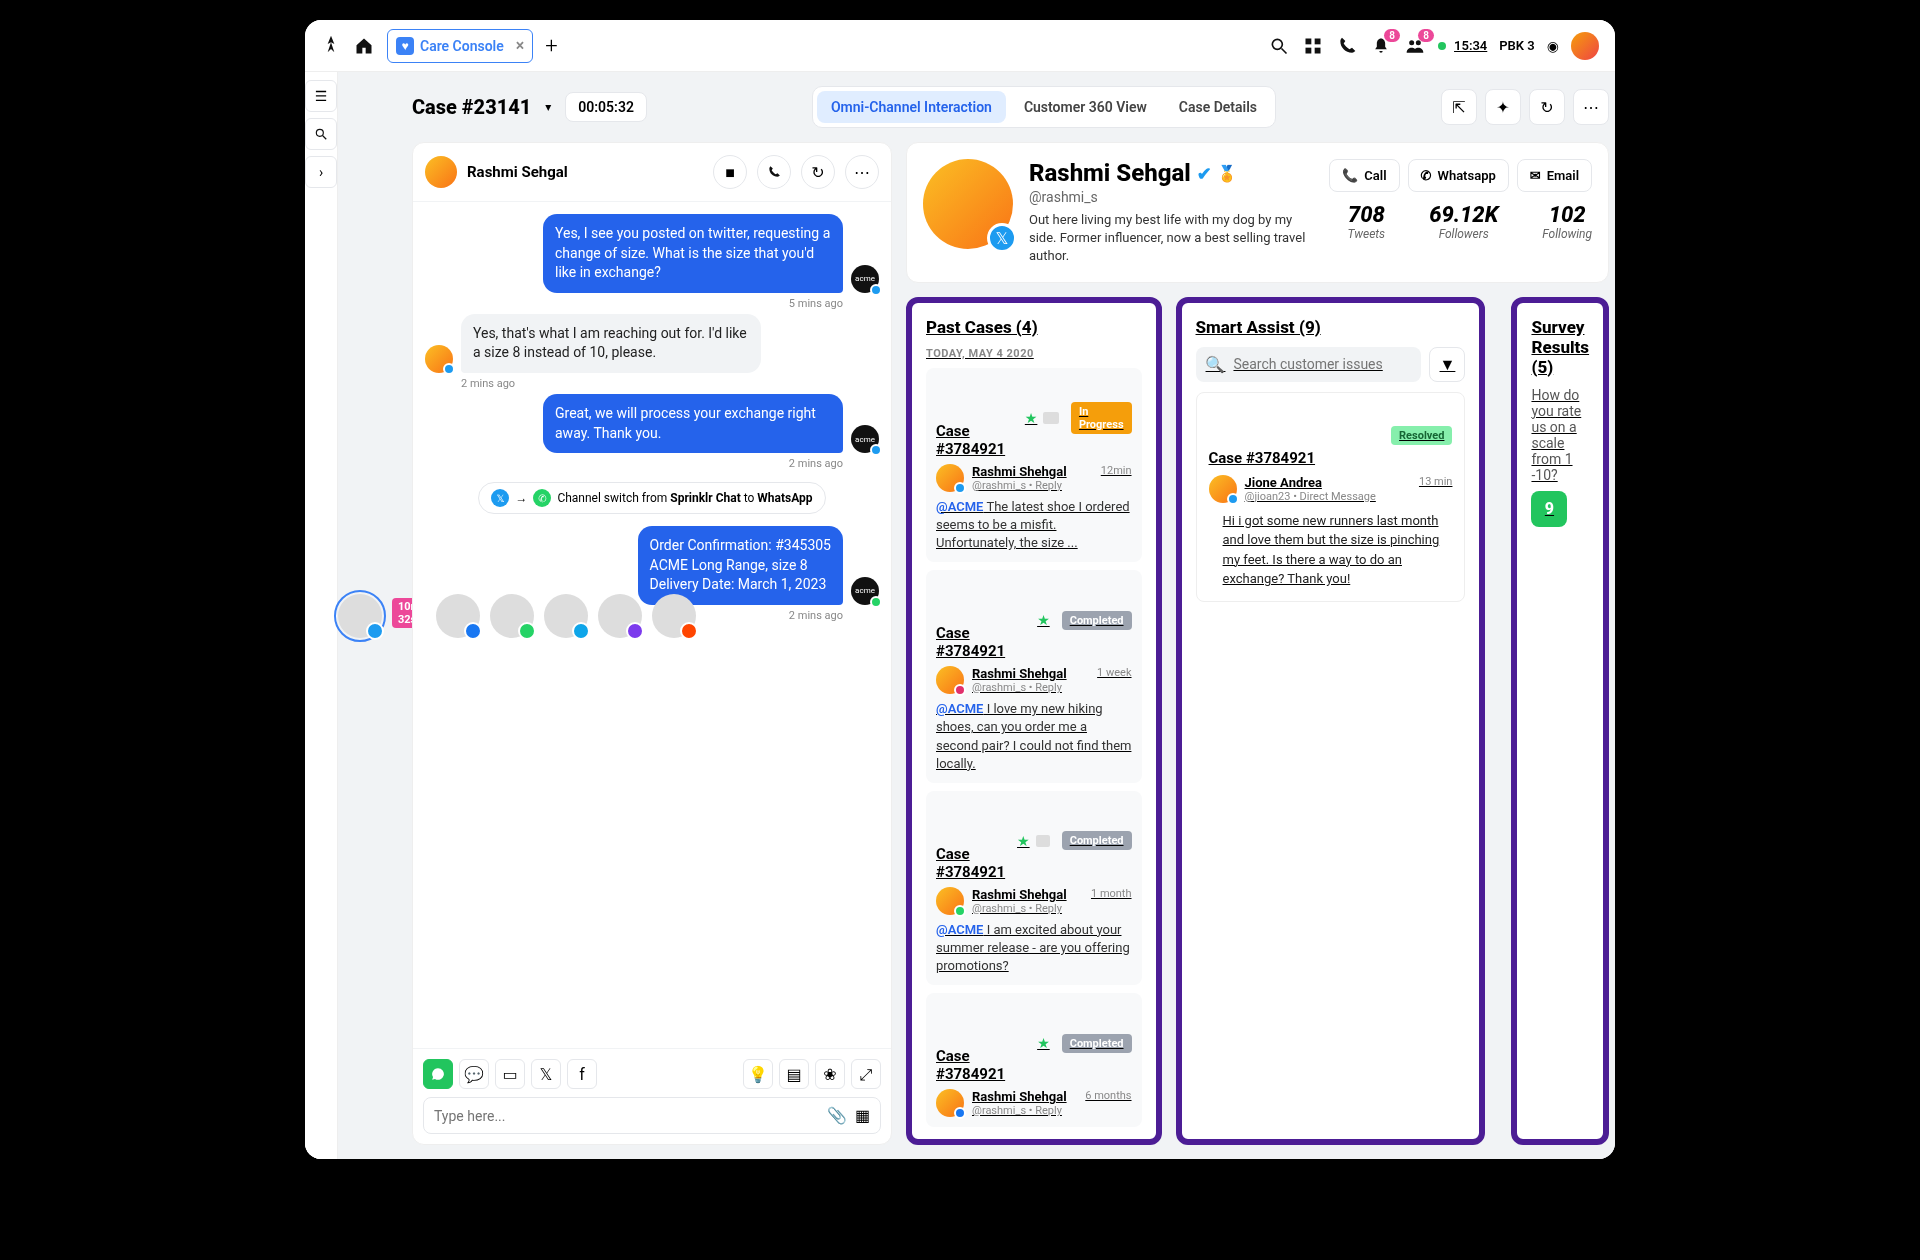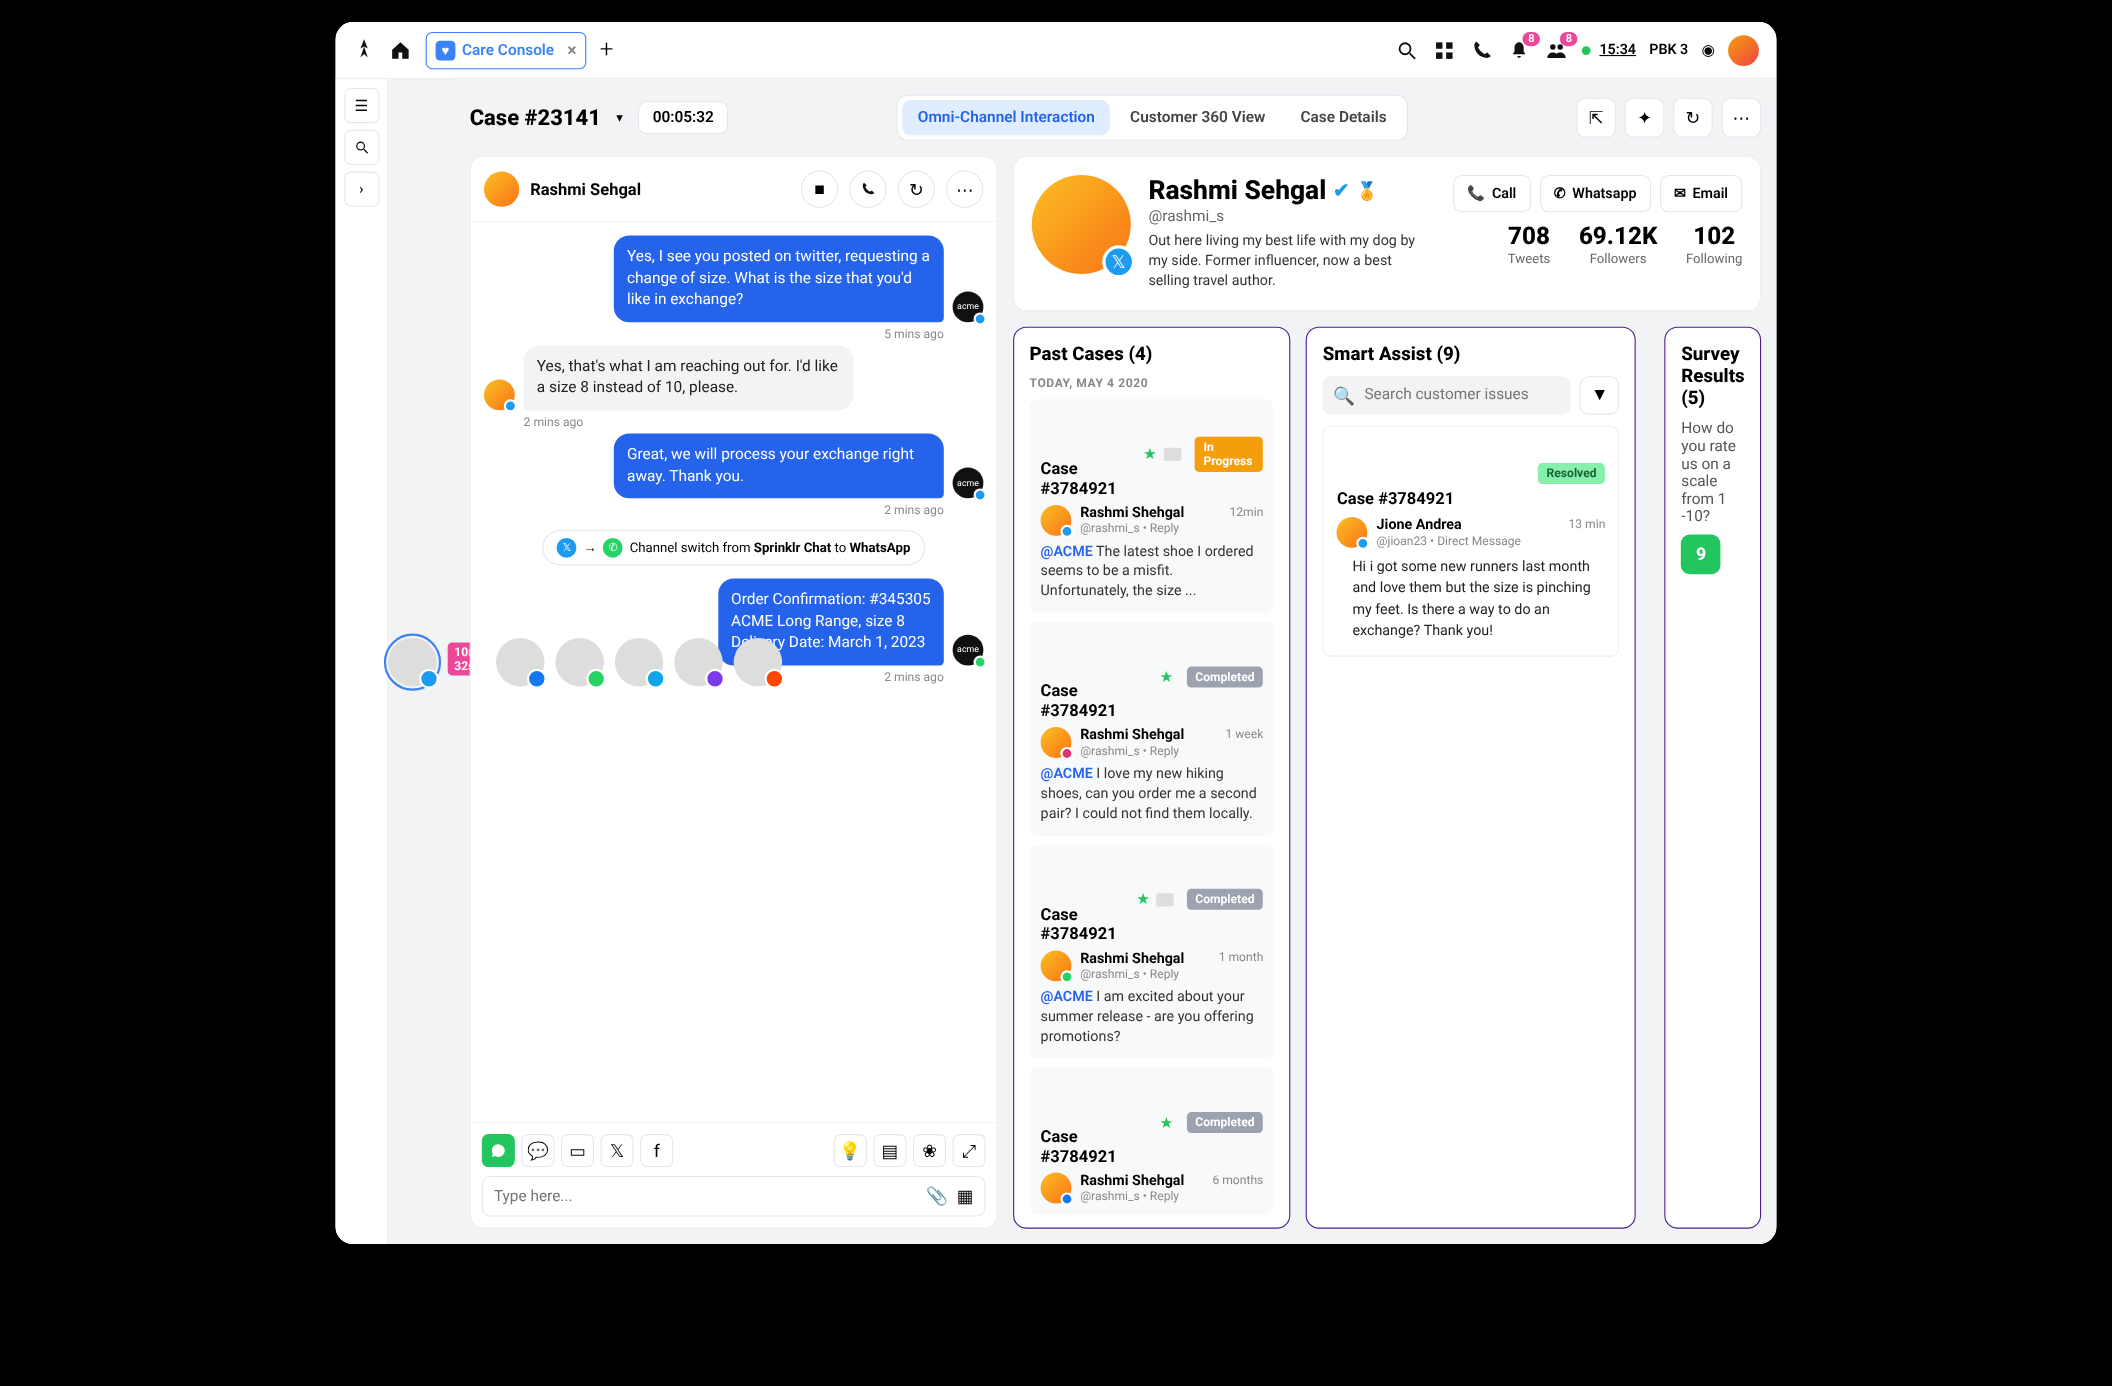--- a/index.html
+++ b/index.html
@@ -88,30 +88,30 @@
 .big-av { width:90px;height:90px;border-radius:50%;background:linear-gradient(135deg,#fbbf24,#f97316);position:relative;flex-shrink:0;}
 .big-av .tw-badge{position:absolute;right:-4px;bottom:-4px;width:30px;height:30px;border-radius:50%;background:#1d9bf0;border:3px solid #fff;display:flex;align-items:center;justify-content:center;color:#fff;}
 .profile-info { flex:1;}
 .profile-name { font-size:24px; font-weight:800; display:flex; align-items:center; gap:6px;}
 .verify{color:#1d9bf0;font-size:18px;} .medal{font-size:16px;}
 .handle { color:#666; font-size:14px; margin:2px 0 6px;}
 .bio { font-size:13px; color:#333; line-height:1.4;}
 .profile-right { display:flex; flex-direction:column; gap:10px; align-items:flex-end;}
 .action-row{display:flex;gap:8px;}
 .action-btn{border:1px solid #e5e7eb;border-radius:8px;padding:8px 12px;font-size:13px;font-weight:600;display:flex;align-items:center;gap:6px;cursor:pointer;background:#fff;}
-.stats-row{display:flex;gap:26px;}
+.stats-row{display:flex;gap:44px;font-style:italic;}
 .stat{text-align:center;}
 .stat-num{font-size:22px;font-weight:800;}
 .stat-lbl{font-size:12px;color:#666;}
 
 
 .subgrid { display:grid; grid-template-columns:1fr 1fr; gap:14px; }
 
 
-.card { background:#fff; border-radius:12px; border:1px solid #4c1d95; padding:14px;}
+.card { background:#fff; border-radius:12px; border:6px solid #4c1d95; padding:14px;text-decoration:underline;}
 .card-title { font-size:17px; font-weight:800; margin-bottom:10px;}
 .date-lbl{font-size:11px;font-weight:700;color:#888;letter-spacing:.5px;margin-bottom:8px;}
 .case-item{background:#f8f9fa;border-radius:8px;padding:10px;margin-bottom:8px;}
 .case-top{display:flex;align-items:center;gap:6px;margin-bottom:6px;}
 .case-id{font-weight:700;font-size:15px;margin-top:44px;}
 .star{color:#22c55e;font-size:14px;}
 .case-spacer{flex:1;}
 .status-pill{font-size:11px;font-weight:700;padding:3px 8px;border-radius:4px;color:#fff;}
 .sp-prog{background:#f59e0b;} .sp-done{background:#9ca3af;}
 .case-user{display:flex;gap:8px;align-items:flex-start;}

